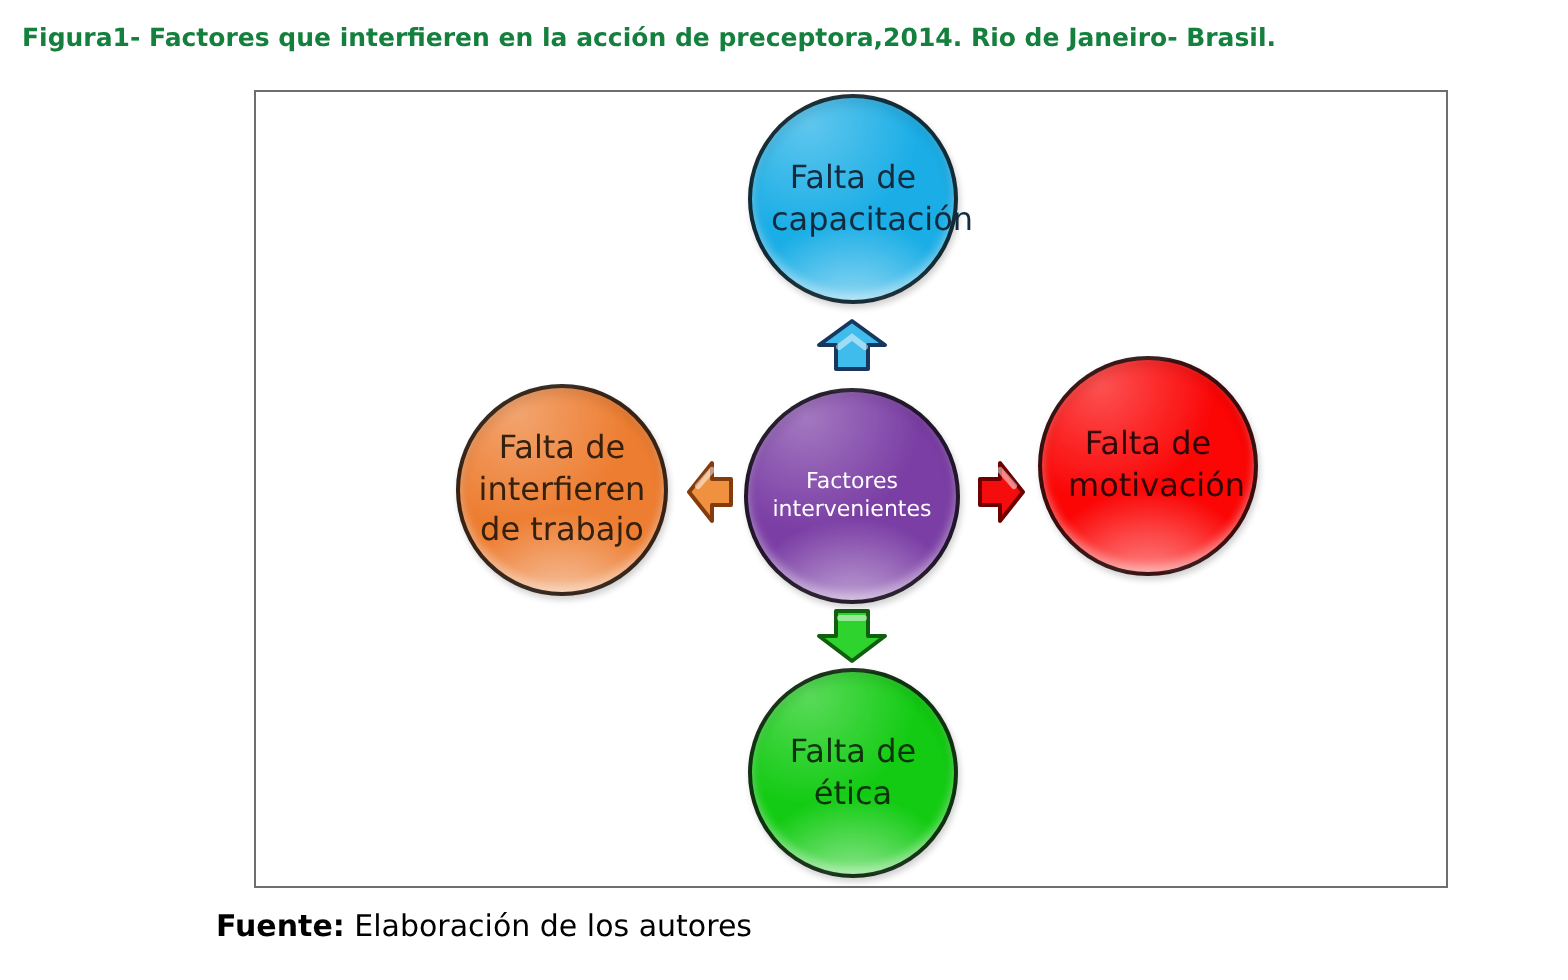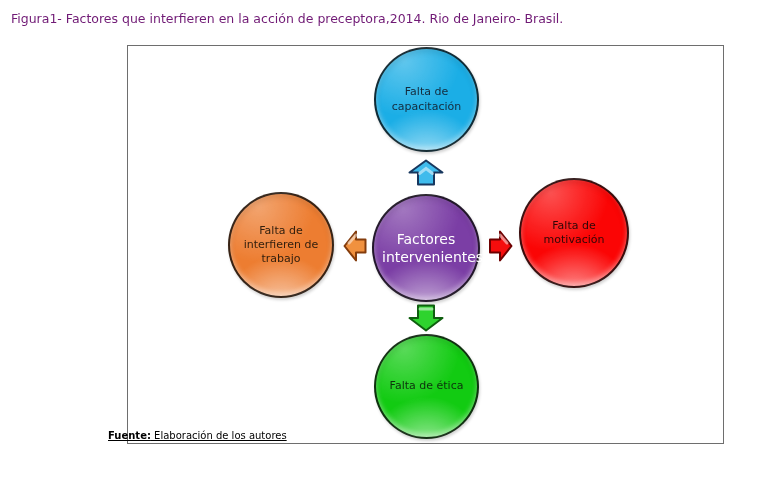--- a/index.html
+++ b/index.html
@@ -1,68 +1,68 @@
 <!DOCTYPE html>
 <html><head>
 <meta charset="utf-8">
 <style>
   * { margin:0; padding:0; box-sizing:border-box; }
   body { background:#fff; font-family:"DejaVu Sans", "Liberation Sans", sans-serif; }
   .page { position:relative; width:784px; height:490px; background:#fff; overflow:hidden; }
 
   .fig-title {
     position:absolute; left:11px; top:11px; width:760px;
-    font-size:12.5px; font-weight:normal; color:#701a75; letter-spacing:0px;
+    font-size:12.5px; font-weight:bold; color:#15803d; letter-spacing:0px;
   }
 
   .diagram-box {
     position:absolute; left:127px; top:45px; width:597px; height:399px;
     background:#fff; border:1px solid #6e6e6e;
   }
 
   .circle {
     position:absolute; border-radius:50%;
     background-color:var(--c,#ccc);
     background-image:
       radial-gradient(circle at 50% 118%, rgba(255,255,255,.55) 10%, rgba(255,255,255,0) 45%),
       radial-gradient(circle at 28% 12%, rgba(255,255,255,.30), rgba(255,255,255,0) 48%);
     border:2px solid rgba(15,15,15,.82);
     box-shadow: inset 0 -3px 5px rgba(255,255,255,.40),
                 inset 0 3px 6px rgba(0,0,0,.10),
                 1px 2px 3px rgba(0,0,0,.18);
     display:flex; align-items:center; justify-content:center;
   }
   .circle .lbl {
-    text-align:center; font-size:11px; line-height:1.3;
+    text-align:center; font-size:16px; line-height:1.3;
     color:var(--t,#1a1a1a);
   }
 
   .node-top    { left:246px; top:1px;   width:105px; height:105px; }
   .node-left   { left:100px; top:146px; width:106px; height:106px; }
   .node-center { left:244px; top:148px; width:108px; height:108px; }
   .node-right  { left:391px; top:132px; width:110px; height:110px; }
   .node-bottom { left:246px; top:288px; width:105px; height:105px; }
 
   .node-top .lbl    { width:82px; }
   .node-left .lbl   { width:88px; }
-  .node-center .lbl { width:88px; font-size:14px; }
+  .node-center .lbl { width:88px; font-size:11px; }
   .node-right .lbl  { width:80px; }
   .node-bottom .lbl { width:94px; }
 
   .arrow { position:absolute; display:block; line-height:0; }
   .arrow svg { display:block; }
   .arrow path.body { fill:var(--c,#999); stroke:var(--s,#333); stroke-width:2; stroke-linejoin:round; }
   .arrow path.gloss { fill:none; stroke:#fff; stroke-opacity:.5; stroke-width:3; stroke-linecap:round; }
 
   .arrow-up    { left:280px; top:113px; }
   .arrow-down  { left:280px; top:258px; }
   .arrow-left  { left:215px; top:183px; }
   .arrow-right { left:360px; top:183px; }
 
-  .caption { position:absolute; left:108px; top:430px; font-size:10px; color:#000;text-decoration:underline; }
+  .caption { position:absolute; left:108px; top:454px; font-size:15px; color:#000; }
   .caption b { font-weight:bold; }
 </style>
 </head>
 <body>
 
 <div class="page">
 
   <div class="fig-title">Figura1- Factores que interfieren en la acción de preceptora,2014. Rio de Janeiro- Brasil.</div>
 
   <div class="diagram-box">

